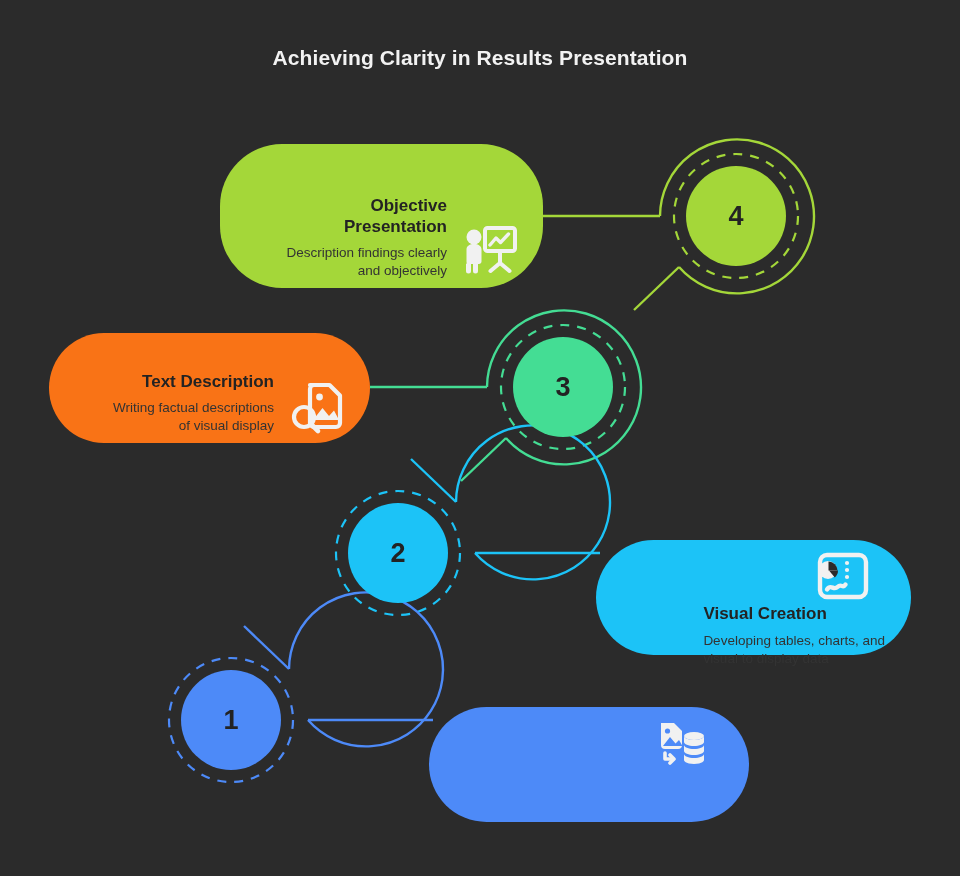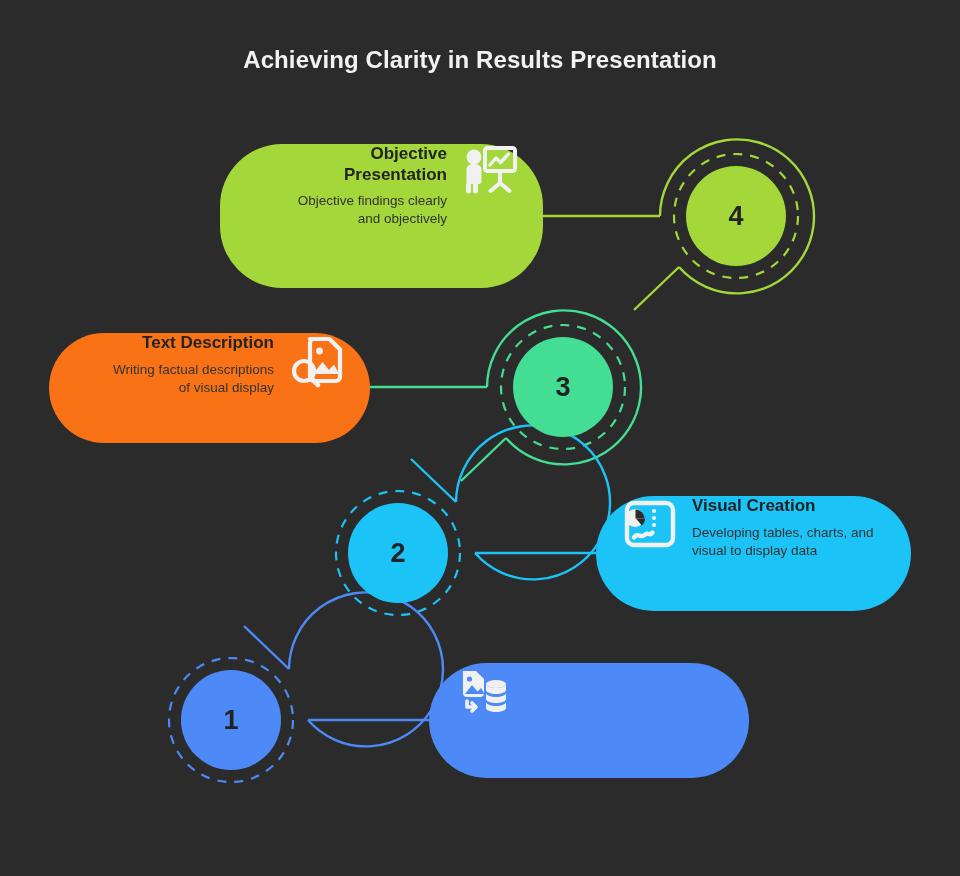--- a/index.html
+++ b/index.html
@@ -19,41 +19,41 @@
     height: 876px;
     background: #2b2b2b;
   }
   #page-title {
     position: absolute;
     top: 46px;
     left: 0;
     width: 960px;
     text-align: center;
     color: #f2f2f2;
-    font-size: 24px;
+    font-size: 21px;
     font-weight: bold;
     letter-spacing: 0.1px;
   }
   #connectors {
     position: absolute;
     inset: 0;
     width: 960px;
     height: 876px;
   }
   .card {
     position: absolute;
     display: flex;
-    align-items: flex-start;
+    align-items: flex-end;
     box-sizing: border-box;
     border-radius: 62px;
-    padding: 0 26px;
+    padding: 8px 26px;
     color: #262626;
   }
   .card.left-card { flex-direction: row; justify-content: flex-end; text-align: right; }
-  .card.right-card { flex-direction: row; justify-content: flex-start; text-align: left; }
+  .card.right-card { flex-direction: column; justify-content: flex-start; text-align: left; margin-top: 44px; }
   .card-text { display: flex; flex-direction: column; }
   .card.left-card .card-text { align-items: flex-end; }
   .card.right-card .card-text { align-items: flex-start; }
   .card-title {
     font-size: 17px;
     font-weight: bold;
     line-height: 1.22;
     color: #232323;
     white-space: pre-line;
   }
@@ -139,21 +139,21 @@
     <div class="node-number">2</div>
   </div>
   <div class="node" style="left:146px; top:635px;">
     <div class="node-number">1</div>
   </div>
 
   <div class="card left-card" style="left:220px; top:144px; width:323px; height:144px; background:#a4d739;">
     <div class="card-text">
       <div class="card-title">Objective
 Presentation</div>
-      <div class="card-desc">Objective findings clearly
+      <div class="card-desc">Description findings clearly
 and objectively</div>
     </div>
     <div class="card-icon">
       <svg viewBox="0 0 56 56" width="56" height="56">
         <circle cx="13" cy="13" r="7.5" fill="#f1f1f1"></circle>
         <path d="M5.5 25.5c0-3.6 3.2-5.5 7.5-5.5s7.5 1.9 7.5 5.5v12c0 1.4-1.1 2.5-2.5 2.5h-1v7a2.5 2.5 0 0 1-5 0v-7h-2v7a2.5 2.5 0 0 1-5 0v-7h-1C6.6 40 5.5 38.9 5.5 37.5z" fill="#f1f1f1"></path>
         <rect x="24" y="4" width="30" height="23" rx="2.6" fill="none" stroke="#f1f1f1" stroke-width="4"></rect>
         <path d="M29 21l6-7 4.5 4.5 8-8.5" fill="none" stroke="#f1f1f1" stroke-width="3.4" stroke-linecap="round" stroke-linejoin="round"></path>
         <rect x="37" y="27" width="4" height="13" fill="#f1f1f1"></rect>
         <path d="M29.5 47l9.5-8 9.5 8" fill="none" stroke="#f1f1f1" stroke-width="4" stroke-linecap="round" stroke-linejoin="round"></path>

